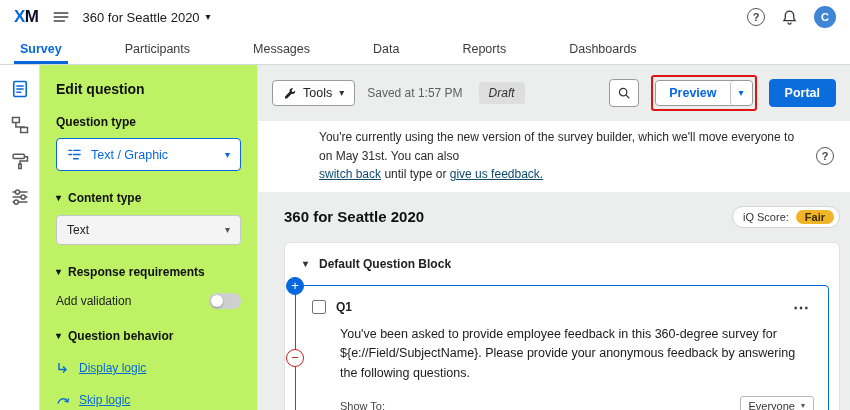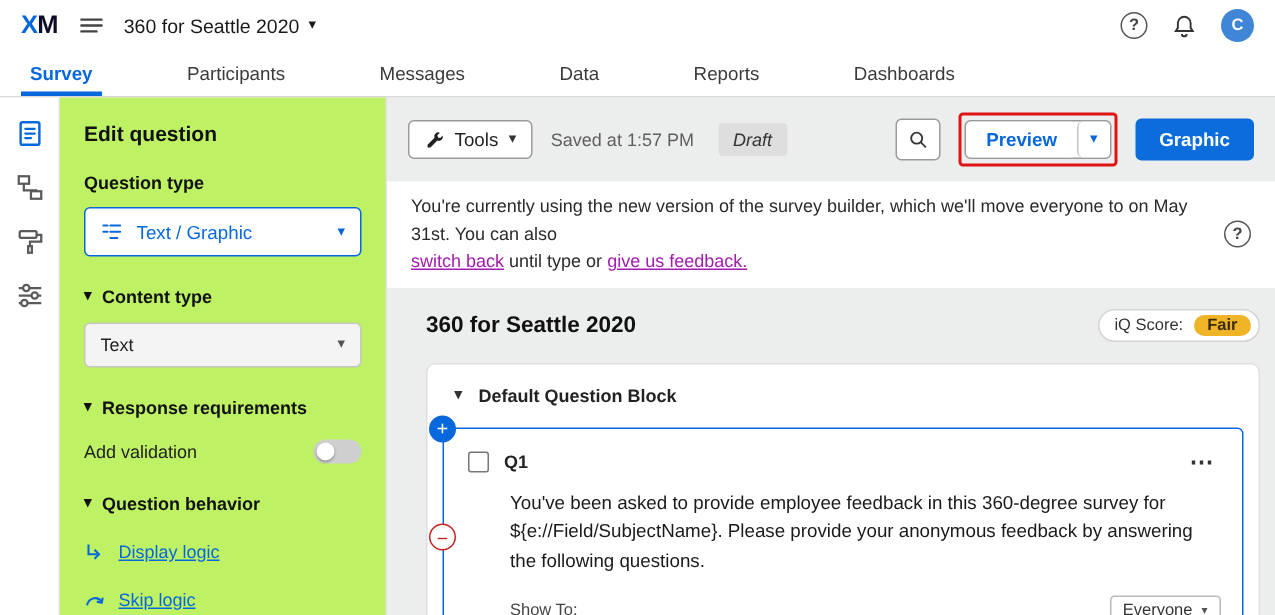--- a/index.html
+++ b/index.html
@@ -64,22 +64,22 @@
   .iconbtn { width:30px; height:28px; background:#fff; border:1px solid #9a9a9a; border-radius:4px; display:inline-flex; align-items:center; justify-content:center; cursor:pointer; color:#333; }
   .iconbtn svg { width:14px; height:14px; }
   .preview-wrap { position:relative; display:inline-flex; margin:0 6px; }
   .annotation { position:absolute; inset:-5px -4px; border:2px solid #e01313; border-radius:3px; pointer-events:none; z-index:3; }
   .split { display:inline-flex; background:#fff; border:1px solid #9a9a9a; border-radius:4px; overflow:hidden; }
   .split .seg { border:none; background:#fff; color:#0768dd; font-weight:600; padding:5px 13px; }
   .split .seg-caret { border:none; border-left:1px solid #c3c3c3; background:#fff; color:#0768dd; padding:5px 8px; display:inline-flex; align-items:center; }
   .publish { background:#0b6cdc; color:#fff; border:1px solid #0b6cdc; padding:6px 15px; font-weight:600; }
 
   .notice { background:#fff; display:flex; padding:7px 16px 8px; gap:10px; }
-  .notice-text { flex:1; font-size:12px; color:#2b2b2b; line-height:1.55; }
-  .notice a { color:#a21caf; text-decoration:underline; cursor:pointer; }
+  .notice-text { flex:1; font-size:12px; color:#2b2b2b; line-height:1.55;margin-left:45px; }
+  .notice a { color:#0c4a6e; text-decoration:underline; cursor:pointer; }
   .notice .help-circle { align-self:center; flex:0 0 auto; }
 
   .content { flex:1; padding:12px 10px 0 26px; overflow:hidden; }
   .title-row { display:flex; align-items:center; margin:2px 0 14px; }
   .survey-title { font-size:15px; font-weight:700; color:#111; }
   .iq-pill { margin-left:auto; display:inline-flex; align-items:center; gap:7px; background:#fff; border:1px solid #d4d4d4; border-radius:12px; padding:3px 5px 3px 10px; font-size:11px; color:#333; }
   .fair { background:#f0b429; color:#3a2c00; font-weight:700; border-radius:9px; padding:1px 9px; font-size:11px; }
 
   .block-card { background:#fff; border:1px solid #e0e0e0; border-radius:6px; padding:12px 8px; height:400px; }
   .block-head { display:flex; align-items:center; gap:11px; font-size:12px; font-weight:700; color:#222; padding:2px 0 14px 10px; }
@@ -252,21 +252,21 @@
         </button>
         <span class="preview-wrap">
           <span class="annotation"></span>
           <span class="split">
             <button class="btn seg">Preview</button>
             <button class="btn seg-caret">
                 <span class="caret">▾</span>
               </button>
           </span>
         </span>
-        <button class="btn publish">Graphic</button>
+        <button class="btn publish">Portal</button>
       </div>
 
       <div class="notice">
         <div class="notice-text">
           <div><span>You're currently using the new version of the survey builder, which we'll move everyone to on May 31st. You can also</span></div>
           <div>
             <a>switch back</a>
             <span>until type or</span>
             <a>give us feedback.</a>
           </div>

